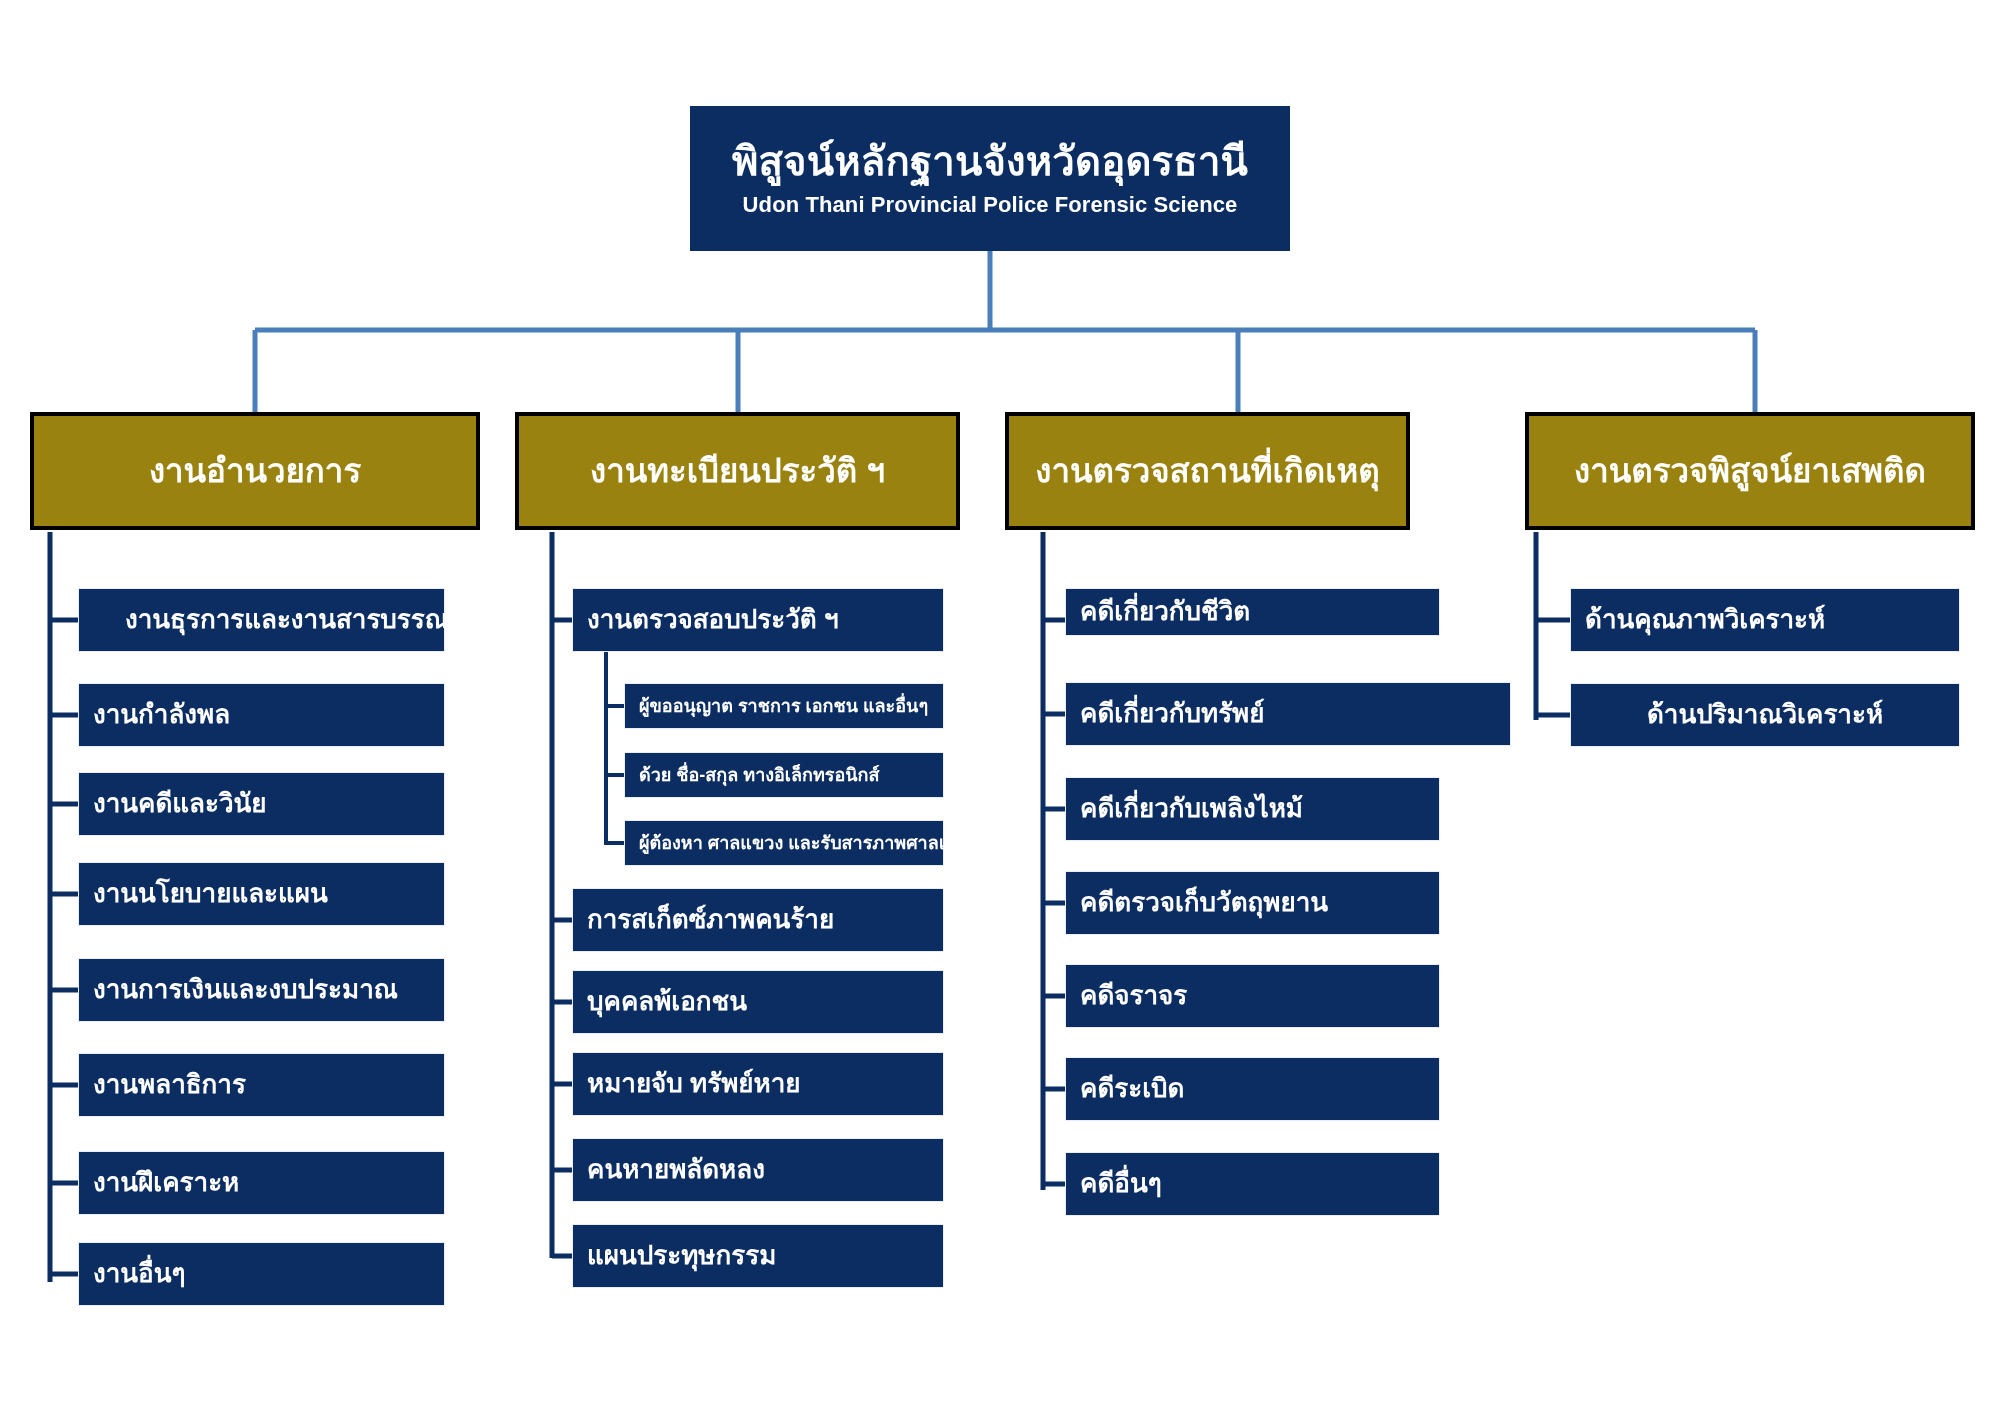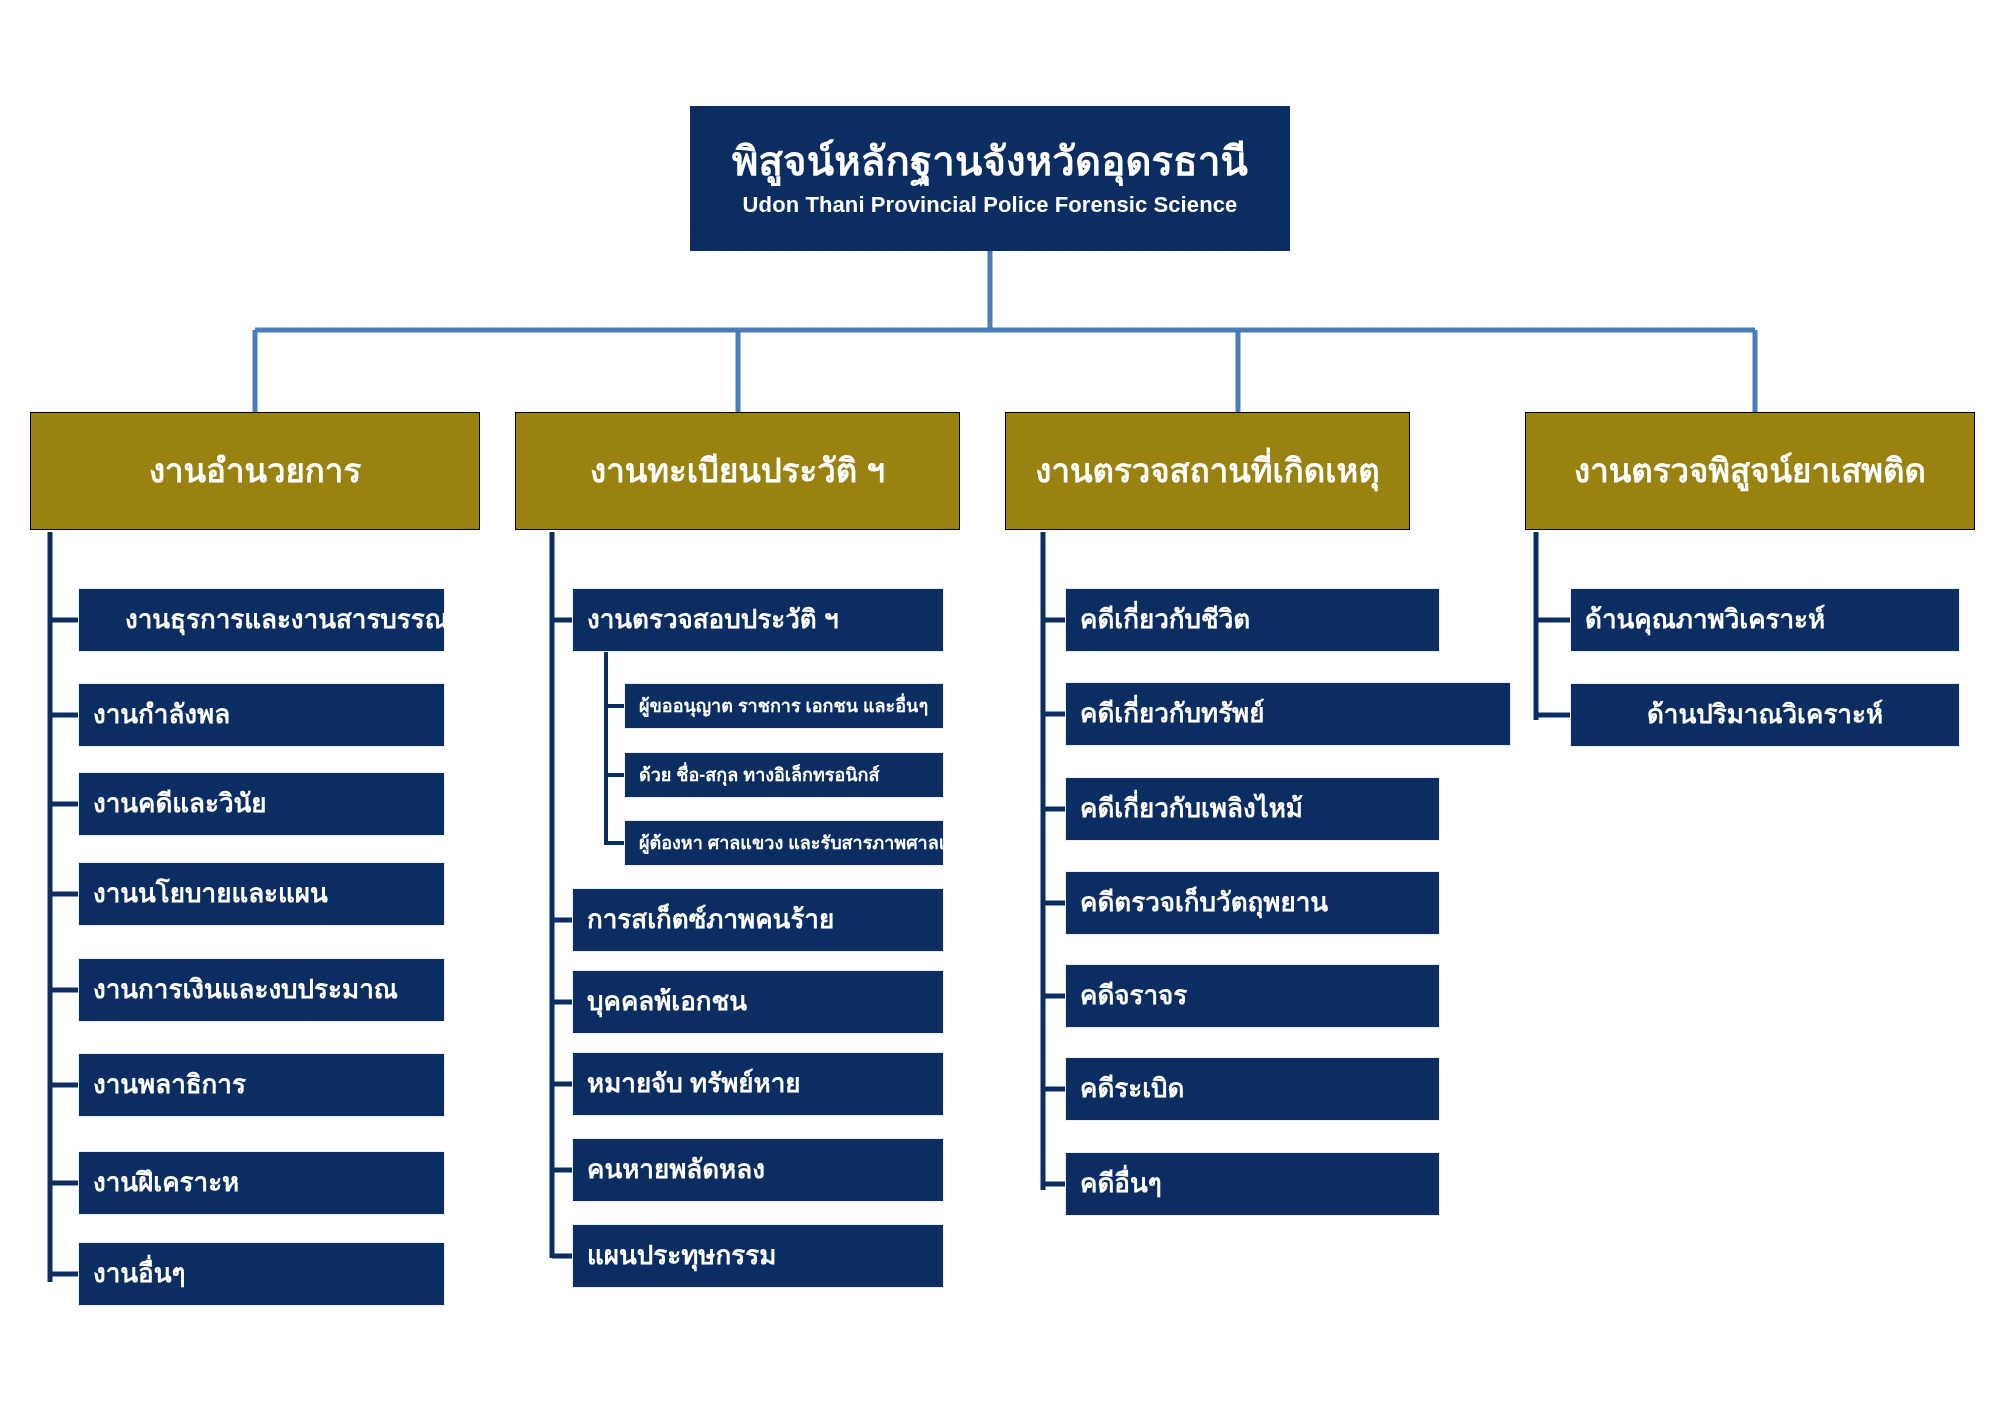--- a/index.html
+++ b/index.html
@@ -18,21 +18,21 @@
     display:flex;flex-direction:column;align-items:center;justify-content:center;
     text-align:center;padding:6px 10px;
   }
   .root-th{font-size:40px;font-weight:bold;line-height:1.18;letter-spacing:.2px;}
   .root-en{font-size:22px;font-weight:bold;line-height:1.3;margin-top:6px;letter-spacing:.1px;}
 
   
   .dept{
     position:absolute;height:118px;background:#99820f;color:#ffffff;
     display:flex;align-items:center;justify-content:center;text-align:left;
-    border:1px solid #000000;padding:20px 8px;
+    border:4px solid #000000;padding:20px 8px;
   }
   .dept-label{font-size:33px;font-weight:bold;line-height:1.2;}
 
   
   .leaf{
     position:absolute;background:#0b2d62;color:#ffffff;
     display:flex;align-items:center;
     padding:0 14px;border:1px solid #e9eef5;
   }
   .leaf-label{font-size:26px;font-weight:bold;line-height:1.15;white-space:nowrap;}
@@ -153,21 +153,21 @@
   <div class="leaf" style="left:572px;top:1138px;width:372px;height:64px;">
       <span class="leaf-label">คนหายพลัดหลง</span>
     </div>
   <div class="leaf" style="left:572px;top:1224px;width:372px;height:64px;">
       <span class="leaf-label">แผนประทุษกรรม</span>
     </div>
 
   <div class="dept" style="left:1005px;top:412px;width:405px;">
     <span class="dept-label">งานตรวจสถานที่เกิดเหตุ</span>
   </div>
-  <div class="leaf" style="left:1065px;top:588px;width:375px;height:64px;">
+  <div class="leaf" style="left:1065px;top:588px;width:375px;height:48px;">
       <span class="leaf-label">คดีเกี่ยวกับชีวิต</span>
     </div>
   <div class="leaf" style="left:1065px;top:682px;width:446px;height:64px;">
       <span class="leaf-label">คดีเกี่ยวกับทรัพย์</span>
     </div>
   <div class="leaf" style="left:1065px;top:777px;width:375px;height:64px;">
       <span class="leaf-label">คดีเกี่ยวกับเพลิงไหม้</span>
     </div>
   <div class="leaf" style="left:1065px;top:871px;width:375px;height:64px;">
       <span class="leaf-label">คดีตรวจเก็บวัตถุพยาน</span>

